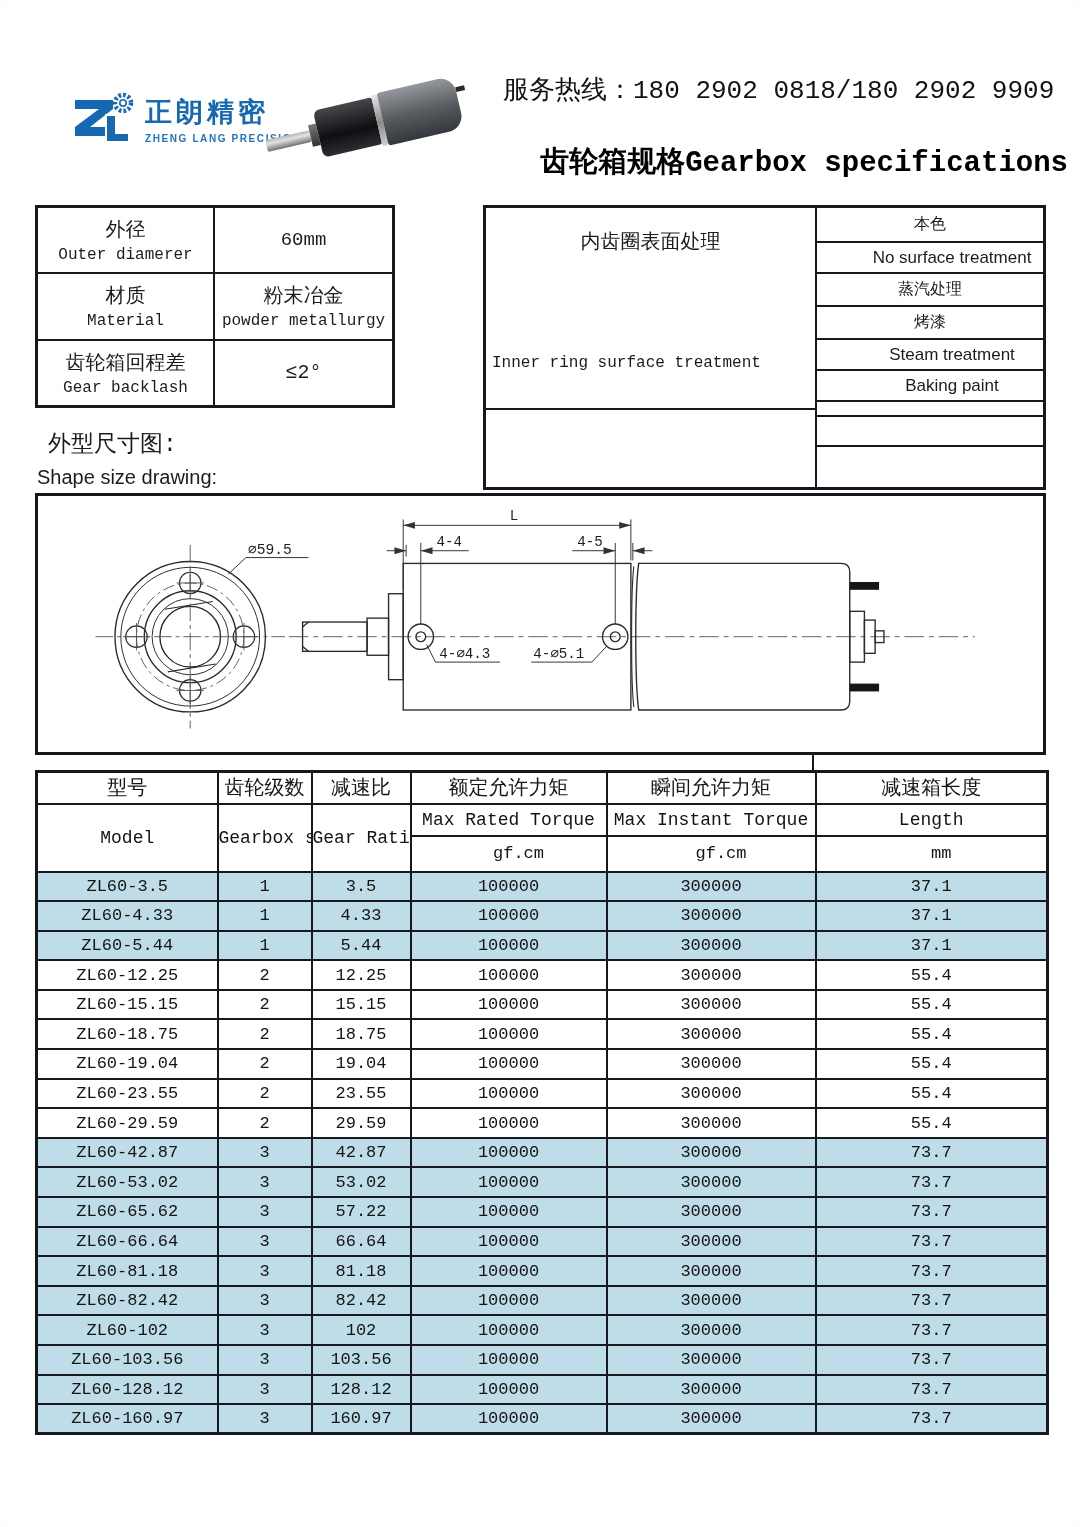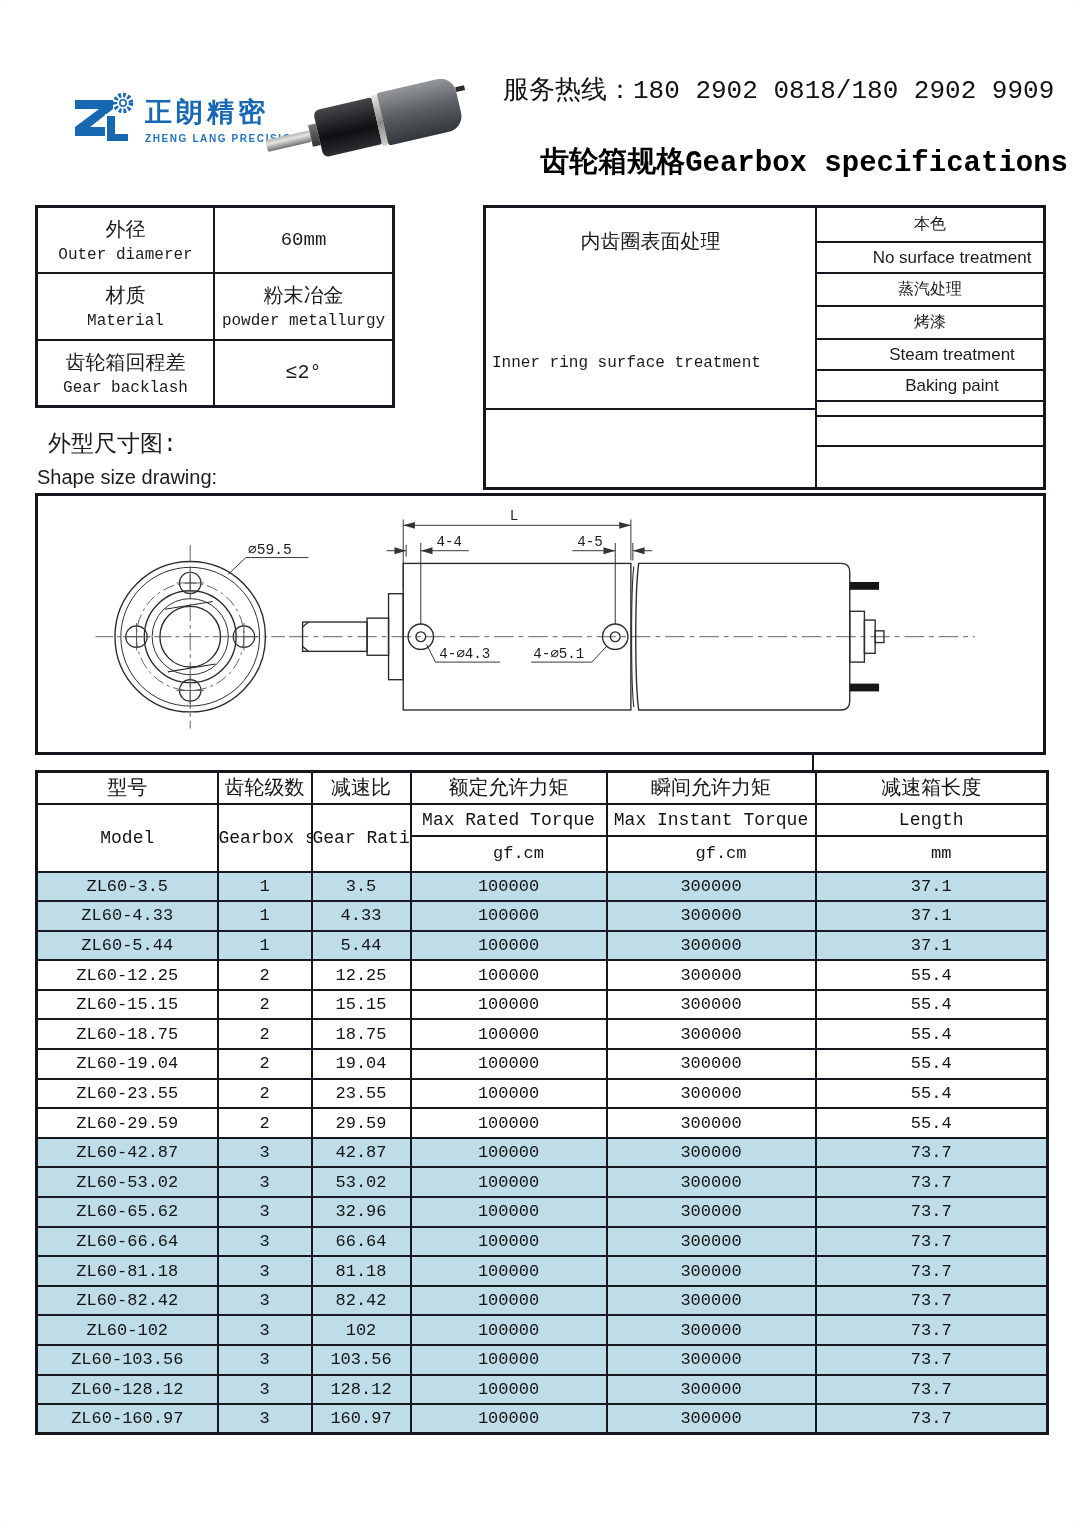--- a/index.html
+++ b/index.html
@@ -381,21 +381,21 @@
             <td>ZL60-53.02</td>
             <td>3</td>
             <td>53.02</td>
             <td>100000</td>
             <td>300000</td>
             <td>73.7</td>
           </tr>
           <tr class="hl">
             <td>ZL60-65.62</td>
             <td>3</td>
-            <td>32.96</td>
+            <td>57.22</td>
             <td>100000</td>
             <td>300000</td>
             <td>73.7</td>
           </tr>
           <tr class="hl">
             <td>ZL60-66.64</td>
             <td>3</td>
             <td>66.64</td>
             <td>100000</td>
             <td>300000</td>

